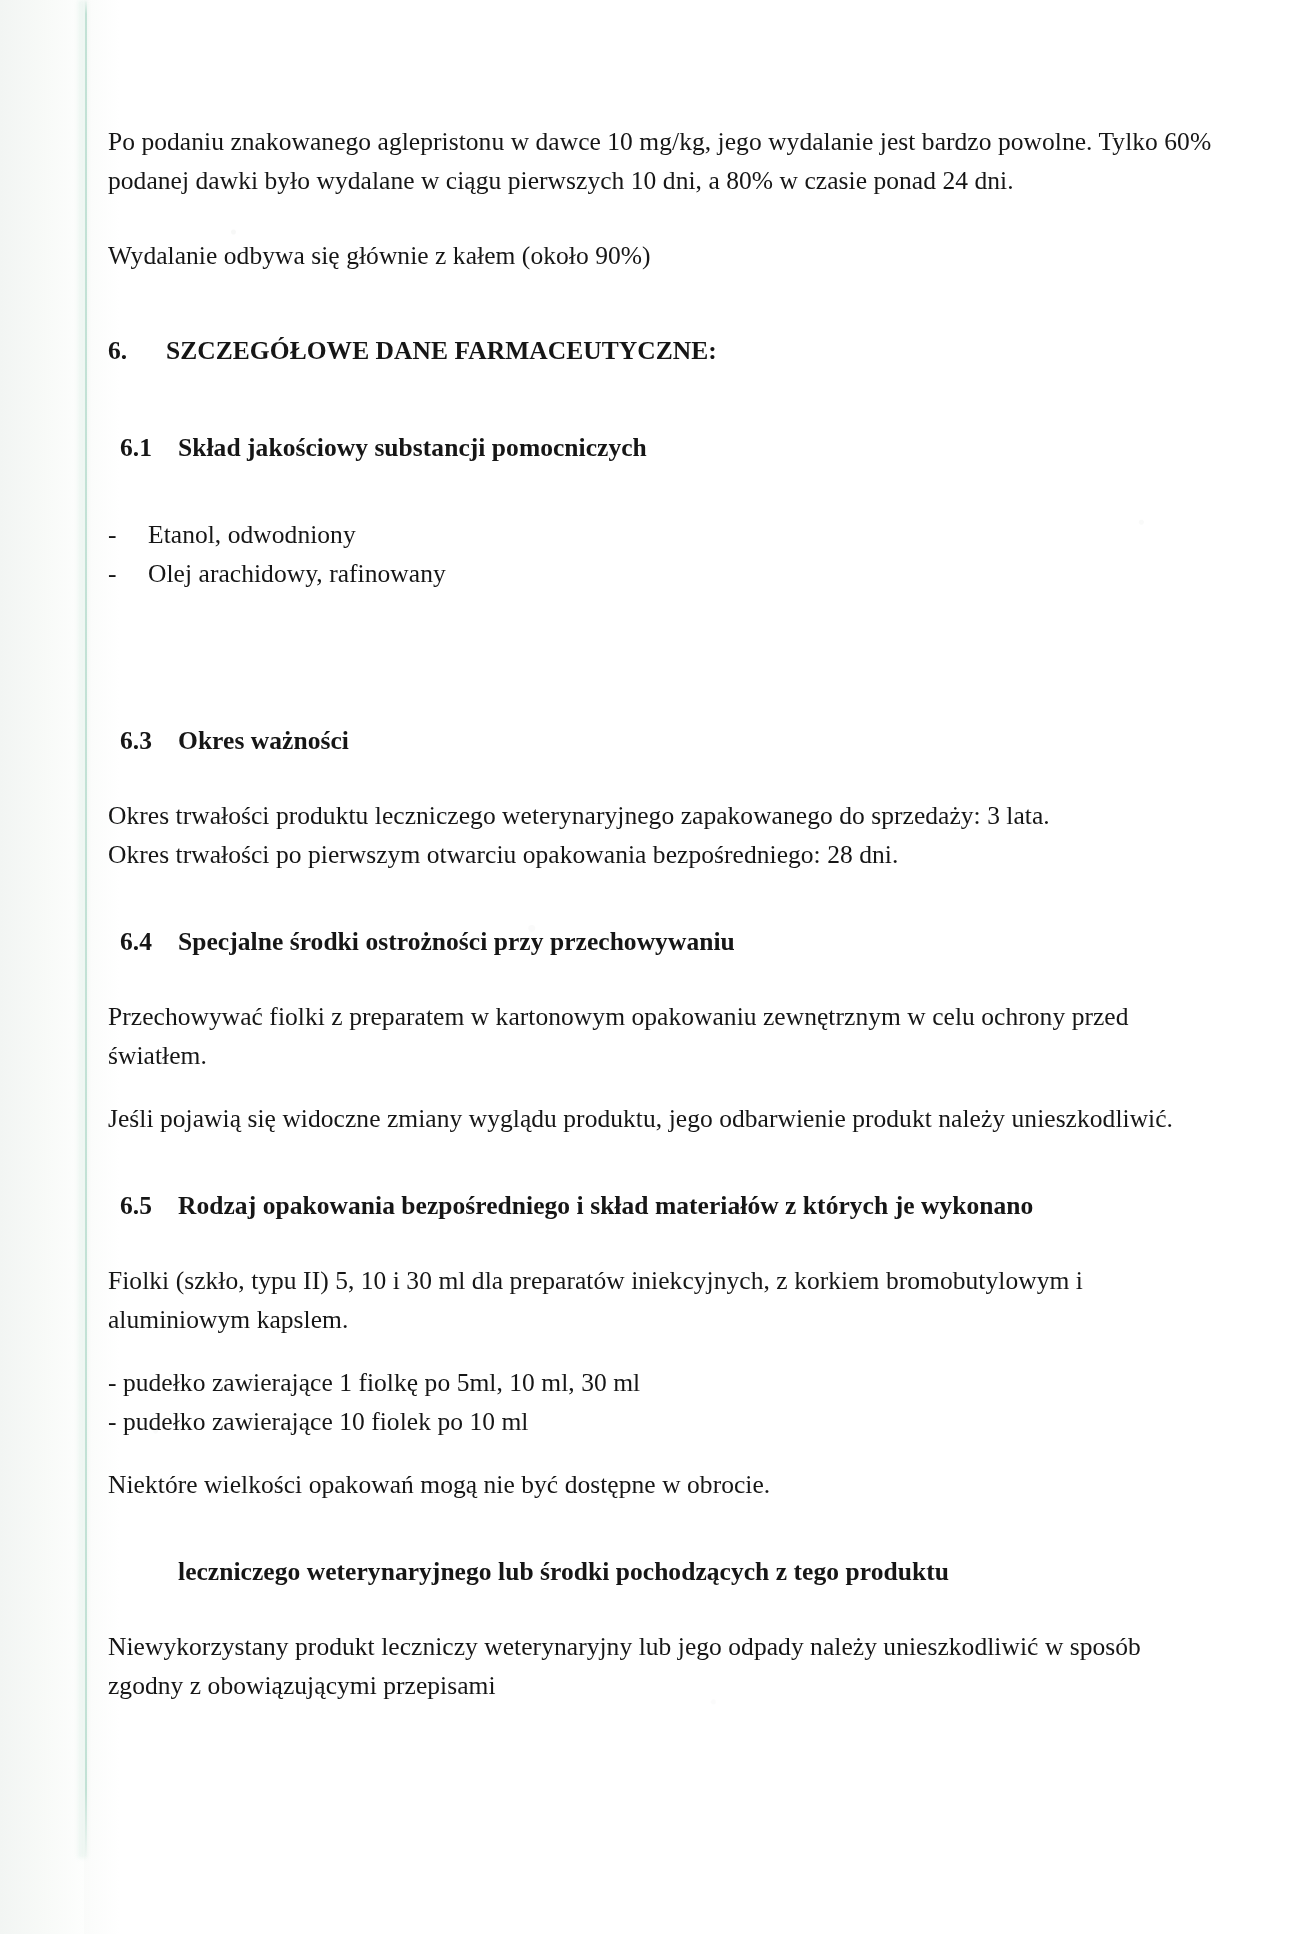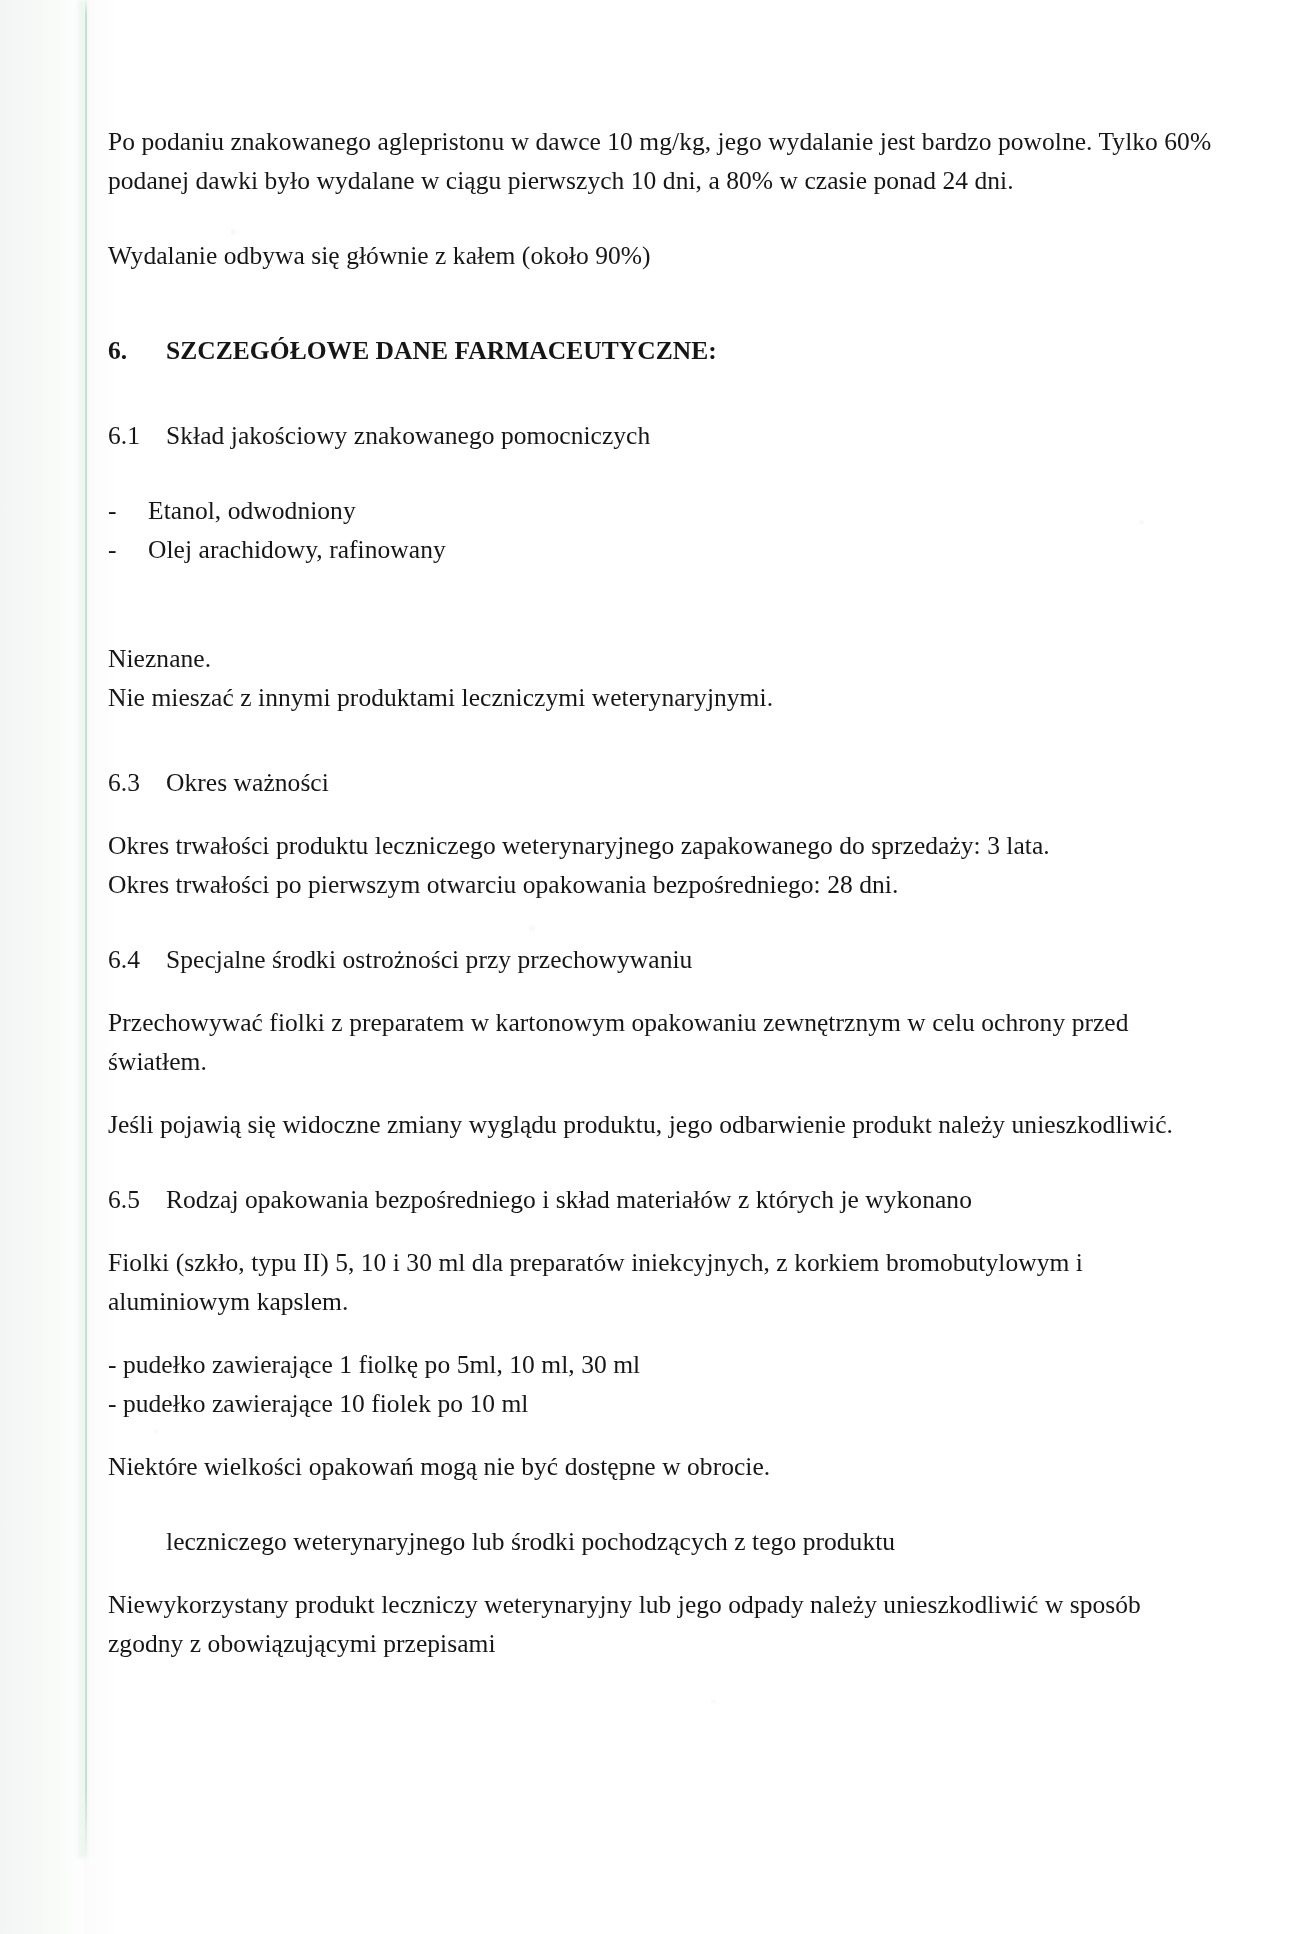--- a/index.html
+++ b/index.html
@@ -105,22 +105,22 @@
   }
   .heading .num {
     width: 58px;
     flex: 0 0 58px;
   }
   .heading .txt {
     flex: 1 1 auto;
   }
 
   .subheading {
-    font-weight: normal;
-    margin: 0;
+    font-weight: bold;
+    margin: 12px;
     display: flex;
     justify-content: space-between;
   }
   .subheading .num {
     width: 58px;
     flex: 0 0 58px;
   }
   .subheading .txt {
     flex: 1 1 auto;
   }
@@ -184,43 +184,41 @@
 
   <h2 class="heading">
     <span class="num">6.</span>
     <span class="txt">SZCZEGÓŁOWE DANE FARMACEUTYCZNE:</span>
   </h2>
 
   <div class="gap-l"></div>
 
   <h3 class="subheading">
     <span class="num">6.1</span>
-    <span class="txt">Skład jakościowy znakowanego pomocniczych</span>
+    <span class="txt">Skład jakościowy substancji pomocniczych</span>
   </h3>
 
   <div class="gap-m"></div>
 
   <ul class="bullet-list">
     <li>
       <span class="dash">-</span>
       <span class="item-txt">Etanol, odwodniony</span>
     </li>
     <li>
       <span class="dash">-</span>
       <span class="item-txt">Olej arachidowy, rafinowany</span>
     </li>
   </ul>
 
   <div class="gap-l"></div>
 
 
   <div class="gap-s"></div>
 
-  <p class="plain-block">Nieznane.
-Nie mieszać z innymi produktami leczniczymi weterynaryjnymi.</p>
 
   <div class="gap-l"></div>
 
   <h3 class="subheading">
     <span class="num">6.3</span>
     <span class="txt">Okres ważności</span>
   </h3>
 
   <div class="gap-s"></div>
 

